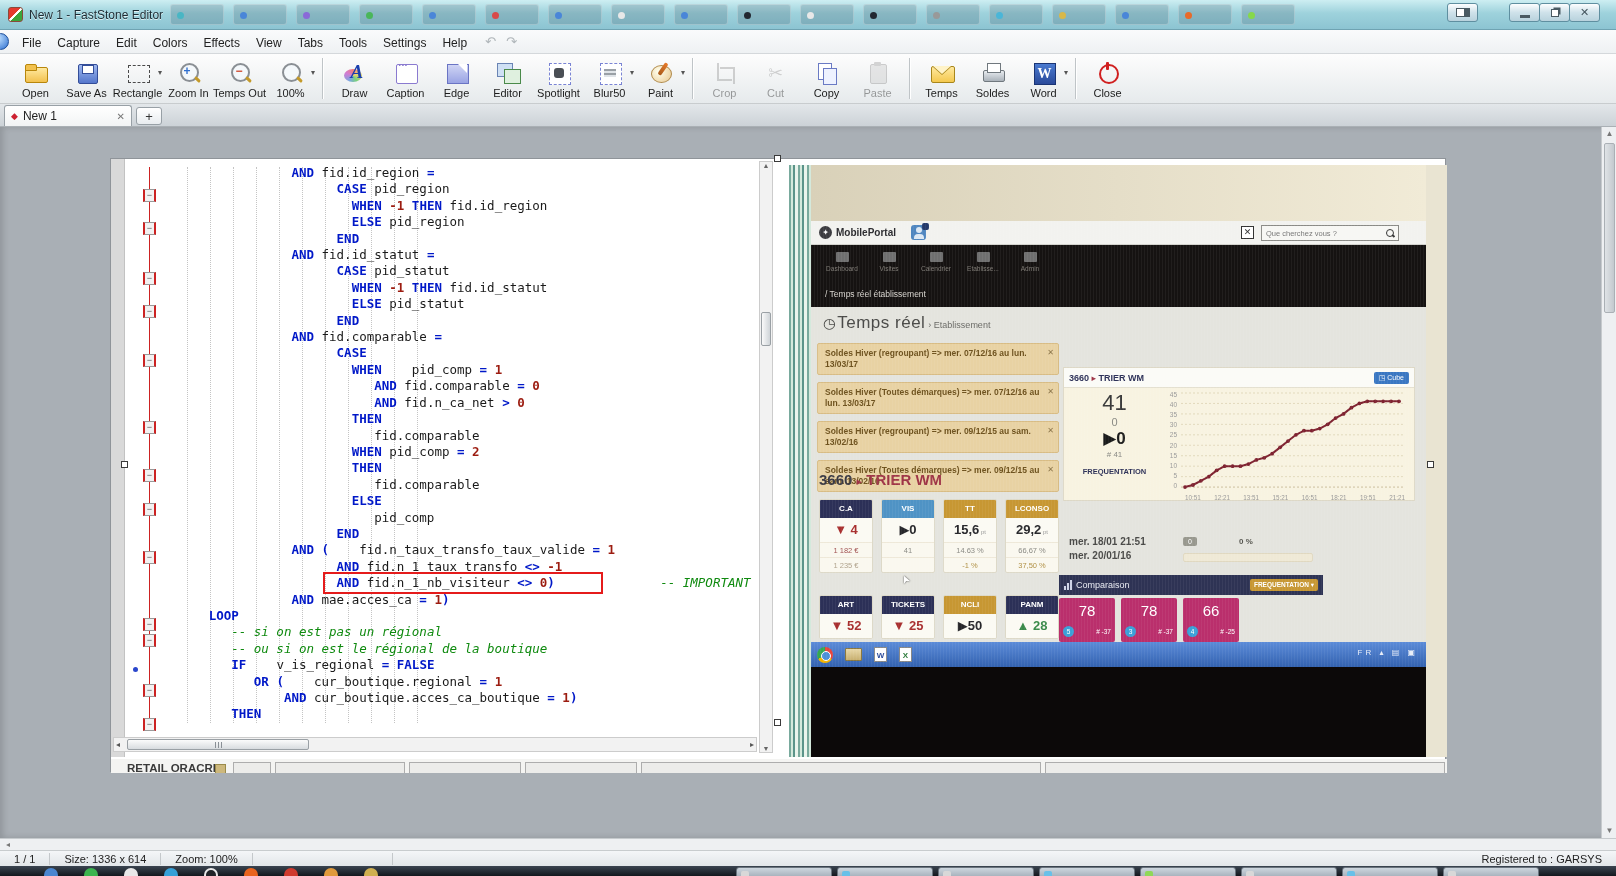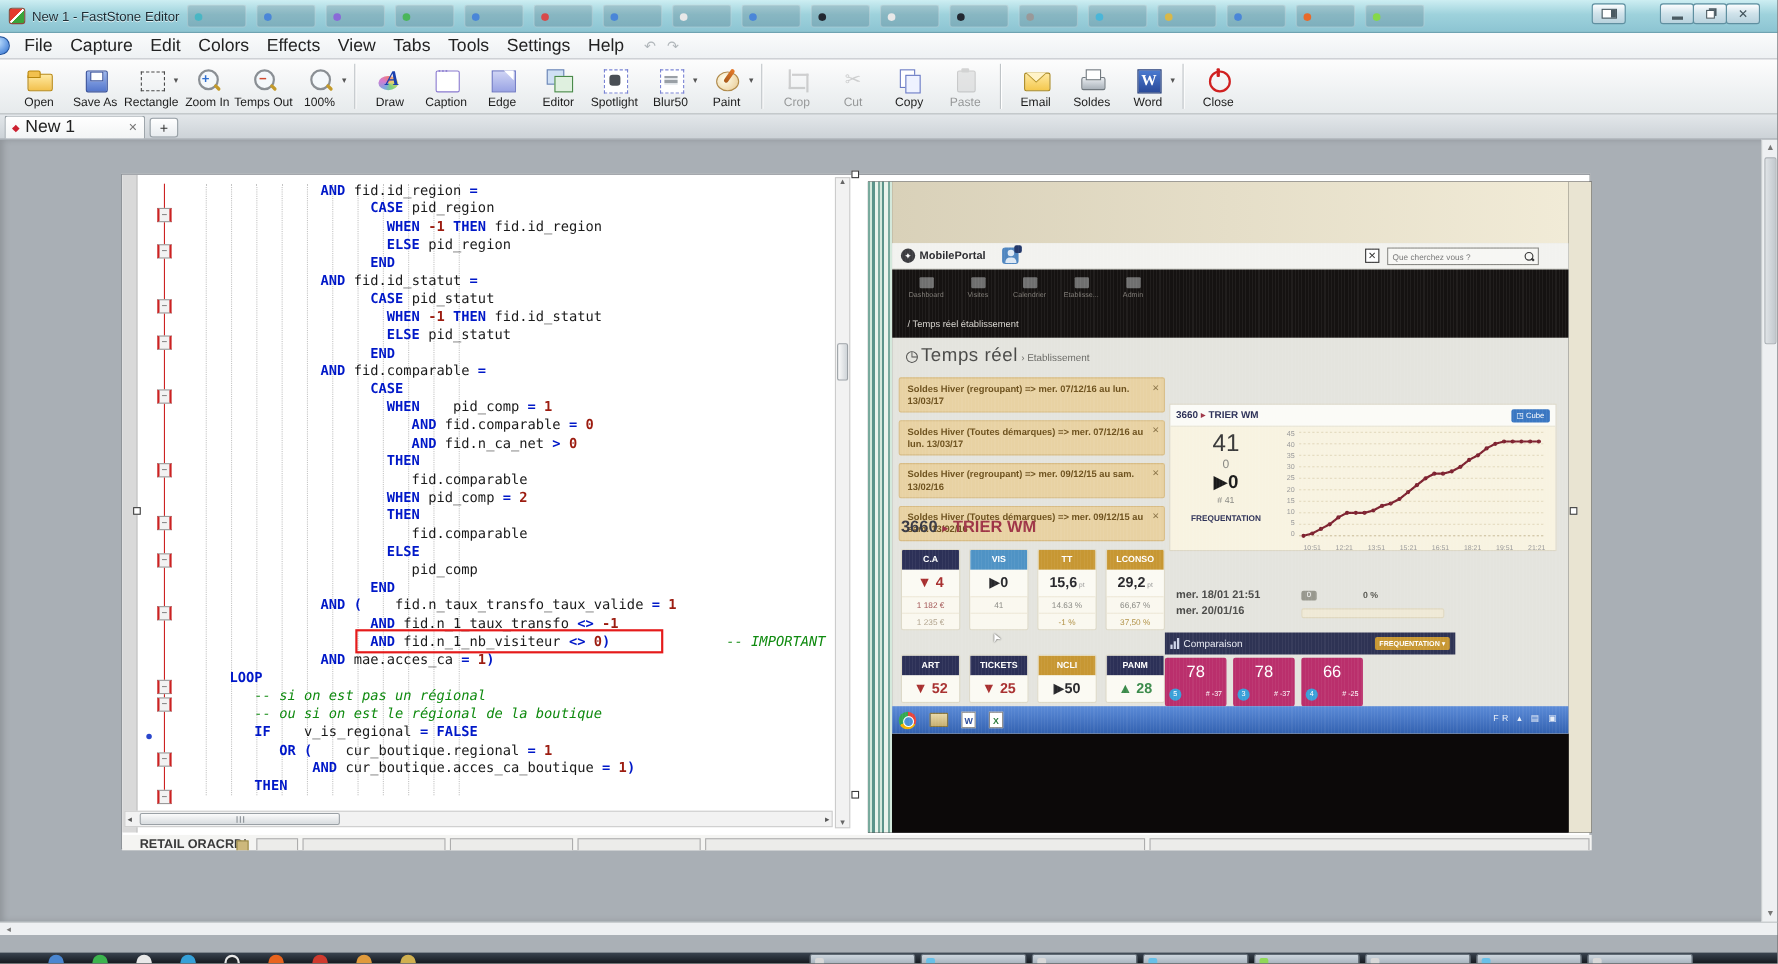--- a/index.html
+++ b/index.html
@@ -24,21 +24,21 @@
   .winbtn+.winbtn{margin-left:-1px}
   .glyph-min{width:10px;height:3px;background:#4a5a62;margin-top:8px}
   .glyph-rest{width:8px;height:8px;border:1.5px solid #4a5a62;background:#fff;box-shadow:2px -2px 0 -0.5px #4a5a62}
   .glyph-panel{width:14px;height:9px;border:1.5px solid #4a5a62;background:linear-gradient(90deg,#fff 0 60%,#4a5a62 60%)}
 
   
   .menubar{position:absolute;left:0;top:30px;width:1616px;height:24px;background:linear-gradient(#fafbfc,#eef1f3);
     border-bottom:1px solid #d4d8db;display:flex;align-items:center;padding-left:14px}
   .orb{position:absolute;left:-8px;top:3px;width:17px;height:17px;border-radius:50%;
     background:radial-gradient(circle at 35% 30%,#bfe0ff,#2d6fd0);border:1px solid #1d4f9a}
-  .menu-item{font-size:16px;color:#222;padding:3px 8px;border-radius:2px}
+  .menu-item{font-size:12px;color:#222;padding:3px 8px;border-radius:2px}
   .undo-redo{margin-left:10px;color:#b0b6ba;font-size:13px;letter-spacing:10px}
 
   
   .toolbar{position:absolute;left:0;top:54px;width:1616px;height:50px;
     background:linear-gradient(#fdfdfd,#e6eaec);border-bottom:1px solid #c8ccce;
     display:flex;align-items:stretch;padding-left:10px}
   .tbtn{width:51px;display:flex;flex-direction:column;align-items:center;justify-content:center;position:relative;padding-top:2px}
   .tbtn .lbl{font-size:11px;color:#1c1c1c;margin-top:2px;white-space:nowrap}
   .tbtn.bold .lbl{font-weight:normal}
   .tbtn.disabled{opacity:.42;filter:grayscale(1)}
@@ -83,21 +83,21 @@
   .word-icon::before{content:"W";position:absolute;left:3px;top:2px;width:20px;height:20px;background:linear-gradient(#4a7ad0,#2a4a9a);border:1px solid #1a3474;color:#fff;font-family:"Liberation Serif",serif;font-weight:bold;font-size:14px;display:flex;align-items:center;justify-content:center;text-align:center;line-height:19px}
   .close-icon::before{content:"";position:absolute;left:4px;top:3px;width:16px;height:16px;border:2.6px solid #d02020;border-radius:50%}
   .close-icon::after{content:"";position:absolute;left:11.5px;top:1px;width:3px;height:8px;background:#d02020;border-radius:1px}
 
   
   .tabbar{position:absolute;left:0;top:104px;width:1616px;height:23px;background:linear-gradient(#e3e7ea,#ccd2d7);
     border-bottom:1px solid #aab0b5;display:flex;align-items:flex-end;padding-left:4px}
   .tab{width:128px;height:21px;background:linear-gradient(#fff,#f2f4f5);border:1px solid #98a0a6;border-bottom:none;
     border-radius:3px 3px 0 0;display:flex;align-items:center;padding:0 6px;gap:5px}
   .tab .dia{color:#cc2030;font-size:9px}
-  .tab .tname{font-size:16px;color:#222;flex:1}
+  .tab .tname{font-size:12px;color:#222;flex:1}
   .tab .tclose{font-size:10px;color:#777}
   .plus-tab{width:26px;height:18px;margin-left:4px;margin-bottom:1px;background:linear-gradient(#fff,#e8ecef);
     border:1px solid #98a0a6;border-radius:3px;display:flex;align-items:center;justify-content:center;font-size:13px;color:#333}
 
   
   .canvas{position:absolute;left:0;top:127px;width:1616px;height:711px;background:#a9afb5;box-shadow:inset 3px 0 6px rgba(0,0,0,.15)}
   .doc{position:absolute;left:110px;top:31px;width:1336px;height:614px;background:#fff;border:1px solid #8f9499}
   .sel-handle{position:absolute;width:7px;height:7px;background:#fff;border:1px solid #3a3a3a;z-index:30}
   .cvscroll{position:absolute;right:0;top:0;width:15px;height:711px;background:#eef0f2;border-left:1px solid #c6cacd}
   .cvscroll .thumb{position:absolute;left:2px;top:16px;width:11px;height:170px;background:linear-gradient(90deg,#dfe3e6,#c3c9ce);border:1px solid #aab0b5;border-radius:2px}
@@ -399,21 +399,21 @@
     <div class="ticon copy-icon"></div>
     <span class="lbl">Copy</span>
   </div>
       <div class="tbtn disabled">
     <div class="ticon paste-icon"></div>
     <span class="lbl">Paste</span>
   </div>
       <div class="tsep"></div>
       <div class="tbtn">
     <div class="ticon email-icon"></div>
-    <span class="lbl">Email</span>
+    <span class="lbl">Temps</span>
   </div>
       <div class="tbtn">
     <div class="ticon print-icon"></div>
     <span class="lbl">Soldes</span>
   </div>
       <div class="tbtn">
     <div class="ticon word-icon"></div>
     <span class="lbl">Word</span>
   <span class="dd">▾</span>
       </div>
@@ -750,20 +750,27 @@
       <div class="ar" style="top:0">▲</div>
       <div class="thumb"></div>
       <div class="ar" style="bottom:0">▼</div>
     </div>
   </div>
 
   <div class="chscroll">
     <div class="ar">◂</div>
   </div>
 
+  <div class="statusbar">
+    <span class="scell">1 / 1</span>
+    <span class="scell">Size: 1336 x 614</span>
+    <span class="scell">Zoom: 100%</span>
+    <span class="scell" style="width:140px"></span>
+    <span class="sreg">Registered to : GARSYS</span>
+  </div>
 
   <div class="taskbar" id="os-taskbar" actable="true">
       <div class="tb-ico" style="left: 44px; background: rgb(74, 134, 208);"></div>
       <div class="tb-ico" style="left: 84px; background: rgb(60, 180, 78);"></div>
       <div class="tb-ico" style="left: 124px; background: rgb(232, 232, 232);"></div>
       <div class="tb-ico" style="left: 164px; background: rgb(53, 160, 216);"></div>
       <div class="tb-ico" style="left: 204px; background: rgb(32, 36, 40); border: 2px solid rgb(232, 232, 232);"></div>
       <div class="tb-ico" style="left: 244px; background: rgb(232, 100, 30);"></div>
       <div class="tb-ico" style="left: 284px; background: rgb(208, 58, 46);"></div>
       <div class="tb-ico" style="left: 324px; background: rgb(224, 154, 60);"></div>

